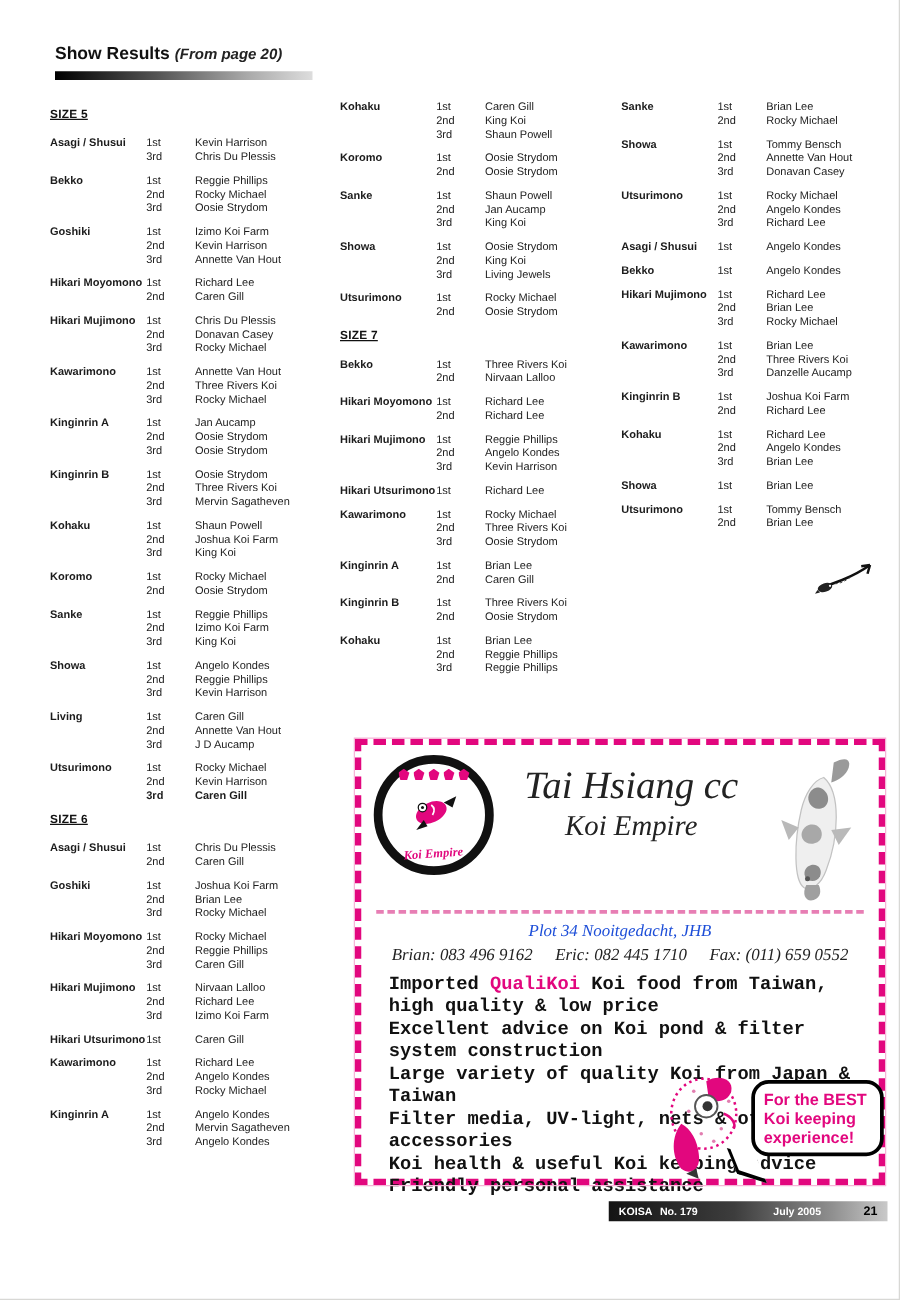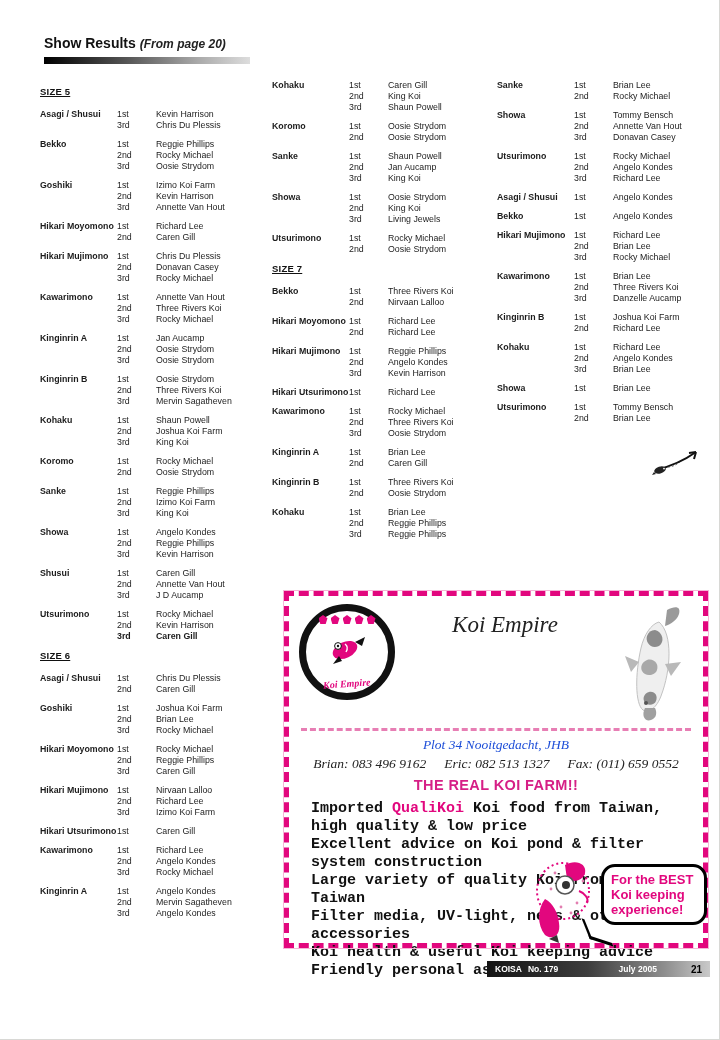--- a/index.html
+++ b/index.html
@@ -189,21 +189,21 @@
         <div class="group">
           <span class="cat">Showa</span>
           <span class="place" style="grid-row: 1;">1st</span>
           <span class="name" style="grid-row: 1;">Angelo Kondes</span>
           <span class="place" style="grid-row: 2;">2nd</span>
           <span class="name" style="grid-row: 2;">Reggie Phillips</span>
           <span class="place" style="grid-row: 3;">3rd</span>
           <span class="name" style="grid-row: 3;">Kevin Harrison</span>
         </div>
         <div class="group">
-          <span class="cat">Shusui</span>
+          <span class="cat">Living</span>
           <span class="place" style="grid-row: 1;">1st</span>
           <span class="name" style="grid-row: 1;">Caren Gill</span>
           <span class="place" style="grid-row: 2;">2nd</span>
           <span class="name" style="grid-row: 2;">Annette Van Hout</span>
           <span class="place" style="grid-row: 3;">3rd</span>
           <span class="name" style="grid-row: 3;">J D Aucamp</span>
         </div>
         <div class="group">
           <span class="cat">Utsurimono</span>
           <span class="place" style="grid-row: 1;">1st</span>
@@ -484,40 +484,40 @@
           <ellipse cx="20" cy="16" rx="13" ry="8" transform="rotate(-25 20 16)" fill="#e2077e"></ellipse>
           <path d="M30 8 l10 -5 -3 9 z" fill="#111"></path>
           <path d="M14 22 l-6 8 9 -3 z" fill="#111"></path>
           <circle cx="13" cy="12" r="3.4" fill="#fff" stroke="#111" stroke-width="1"></circle>
           <circle cx="13" cy="12" r="1.2" fill="#111"></circle>
           <path d="M20 10 q4 3 1 8" fill="none" stroke="#fff" stroke-width="1.4"></path>
         </svg>
         <span class="logo-script">Koi Empire</span>
       </div>
       <div class="ad-titles">
+        <div class="ad-company">Tai Hsiang cc</div>
         <div class="ad-company-sub">Koi Empire</div>
       </div>
       <svg class="ad-koi-photo" width="78" height="120" viewBox="0 0 78 120">
         <path d="M52 6 C60 2 66 2 64 10 C62 16 56 20 50 22 Z" fill="#9a9a9a"></path>
         <path d="M44 18 C58 30 56 66 46 92 C42 103 34 110 28 106 C20 100 20 70 26 44 C29 31 36 20 44 18 Z" fill="#efefef" stroke="#c2c2c2" stroke-width="1"></path>
         <path d="M40 26 c8 2 10 12 4 16 c-8 4 -14 -4 -12 -10 c1.5 -4 4 -6 8 -6 z" fill="#8c8c8c"></path>
         <path d="M32 56 c7 -2 12 4 10 10 c-2 6 -12 7 -15 1 c-2 -4 0 -9 5 -11 z" fill="#a8a8a8"></path>
         <path d="M34 88 c6 -1 9 4 7 9 c-2 5 -10 5 -12 0 c-1.5 -4 1 -8 5 -9 z" fill="#8c8c8c"></path>
         <path d="M24 58 L10 52 L16 68 Z" fill="#b9b9b9"></path>
         <path d="M50 60 L66 58 L56 72 Z" fill="#b9b9b9"></path>
         <path d="M30 104 C26 112 30 118 36 116 C42 114 42 108 40 104 Z" fill="#a0a0a0"></path>
         <circle cx="31" cy="99" r="2" fill="#555"></circle>
       </svg>
     </div>
 
     <hr class="ad-divider">
 
     <div class="ad-address">Plot 34 Nooitgedacht, JHB</div>
-    <div class="ad-contacts" id="contacts"><span>Brian: 083 496 9162</span><span>Eric: 082 513 1327</span><span>Fax: (011) 659 0552</span></div>
-    <div class="ad-tagline">THE REAL KOI FARM!!</div>
+    <div class="ad-contacts" id="contacts"><span>Brian: 083 496 9162</span><span>Eric: 082 445 1710</span><span>Fax: (011) 659 0552</span></div>
 
     <ul class="ad-features" id="features">
         <li>Imported <span class="hl">QualiKoi</span> Koi food from Taiwan, high quality &amp; low price</li>
         <li>Excellent advice on Koi pond &amp; filter system construction</li>
         <li>Large variety of quality Koi from Japan &amp; Taiwan</li>
         <li>Filter media, UV-light, nets &amp; other accessories</li>
         <li>Koi health &amp; useful Koi keeping advice</li>
         <li>Friendly personal assistance</li>
       </ul>
 

